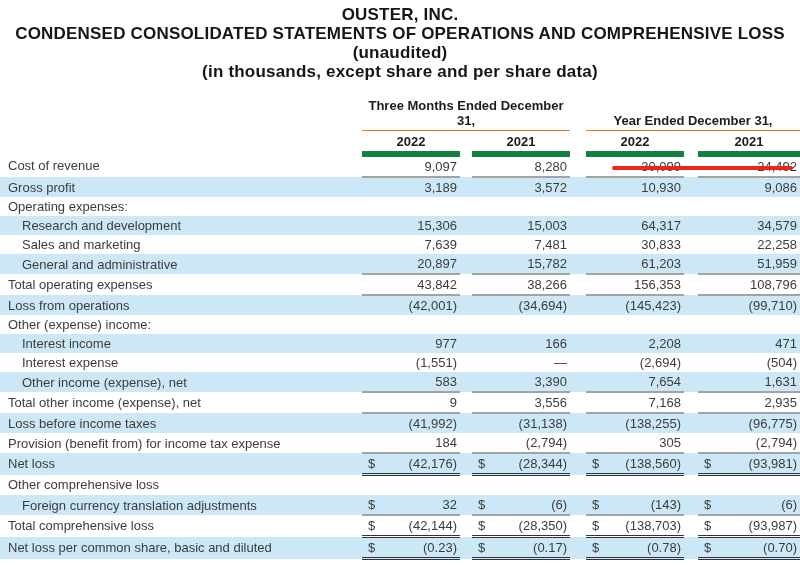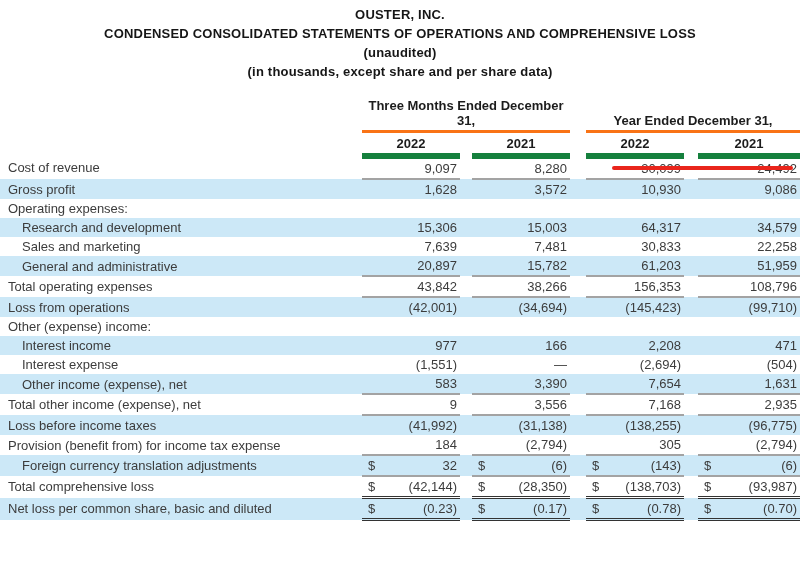--- a/index.html
+++ b/index.html
@@ -3,32 +3,32 @@
 <meta charset="utf-8">
 <style>
   html, body { margin:0; padding:0; background:#ffffff; }
   body {
     width:800px; height:565px; position:relative; overflow:hidden;
     font-family:"Liberation Sans","DejaVu Sans",sans-serif;
     color:#3c3c3c; -webkit-font-smoothing:antialiased;
   }
   .titles { text-align:center; padding-top:5px; }
   .t-line {
-    font-weight:bold; color:#161616; font-size:13px; line-height:19px;
+    font-weight:bold; color:#161616; font-size:17px; line-height:19px;
     letter-spacing:.2px;
   }
   table {
     border-collapse:collapse; table-layout:fixed; width:800px;
     margin-top:16px; font-size:13px;
   }
   td, th { padding:0; font-weight:normal; vertical-align:middle; }
   
   th.grp {
     vertical-align:bottom; text-align:center; font-weight:bold; color:#1c1c1c;
-    border-bottom:3px solid #f97316; padding-bottom:2px; line-height:15px; height:31px;
+    border-bottom:1px solid #f97316; padding-bottom:2px; line-height:15px; height:31px;
   }
   th.yr {
     text-align:center; font-weight:bold; color:#1c1c1c;
     border-bottom:6px solid #15803d; height:19px; padding-top:1px;
   }
   
   tbody td { height:19px; line-height:19px; }
   td.lbl { text-align:left; padding-left:8px; white-space:nowrap; }
   td.lbl.ind { padding-left:22px; }
   td.d { text-align:left; padding-left:6px; }
@@ -96,21 +96,21 @@
         <td class="g"></td>
         <td class="d rule-s"></td>
         <td class="v rule-s">30,099</td>
         <td class="g"></td>
         <td class="d rule-s"></td>
         <td class="v rule-s">24,492</td>
       </tr>
       <tr class="hl">
         <td class="lbl">Gross profit</td>
         <td class="d"></td>
-        <td class="v">1,628</td>
+        <td class="v">3,189</td>
         <td class="g"></td>
         <td class="d"></td>
         <td class="v">3,572</td>
         <td class="g"></td>
         <td class="d"></td>
         <td class="v">10,930</td>
         <td class="g"></td>
         <td class="d"></td>
         <td class="v">9,086</td>
       </tr>
@@ -288,20 +288,48 @@
         <td class="v rule-s">184</td>
         <td class="g"></td>
         <td class="d rule-s"></td>
         <td class="v rule-s">(2,794)</td>
         <td class="g"></td>
         <td class="d rule-s"></td>
         <td class="v rule-s">305</td>
         <td class="g"></td>
         <td class="d rule-s"></td>
         <td class="v rule-s">(2,794)</td>
+      </tr>
+      <tr class="hl">
+        <td class="lbl">Net loss</td>
+        <td class="d rule-d">$</td>
+        <td class="v rule-d">(42,176)</td>
+        <td class="g"></td>
+        <td class="d rule-d">$</td>
+        <td class="v rule-d">(28,344)</td>
+        <td class="g"></td>
+        <td class="d rule-d">$</td>
+        <td class="v rule-d">(138,560)</td>
+        <td class="g"></td>
+        <td class="d rule-d">$</td>
+        <td class="v rule-d">(93,981)</td>
+      </tr>
+      <tr class="">
+        <td class="lbl">Other comprehensive loss</td>
+        <td class="d"></td>
+        <td class="v"></td>
+        <td class="g"></td>
+        <td class="d"></td>
+        <td class="v"></td>
+        <td class="g"></td>
+        <td class="d"></td>
+        <td class="v"></td>
+        <td class="g"></td>
+        <td class="d"></td>
+        <td class="v"></td>
       </tr>
       <tr class="hl">
         <td class="lbl ind">Foreign currency translation adjustments</td>
         <td class="d rule-s">$</td>
         <td class="v rule-s">32</td>
         <td class="g"></td>
         <td class="d rule-s">$</td>
         <td class="v rule-s">(6)</td>
         <td class="g"></td>
         <td class="d rule-s">$</td>

